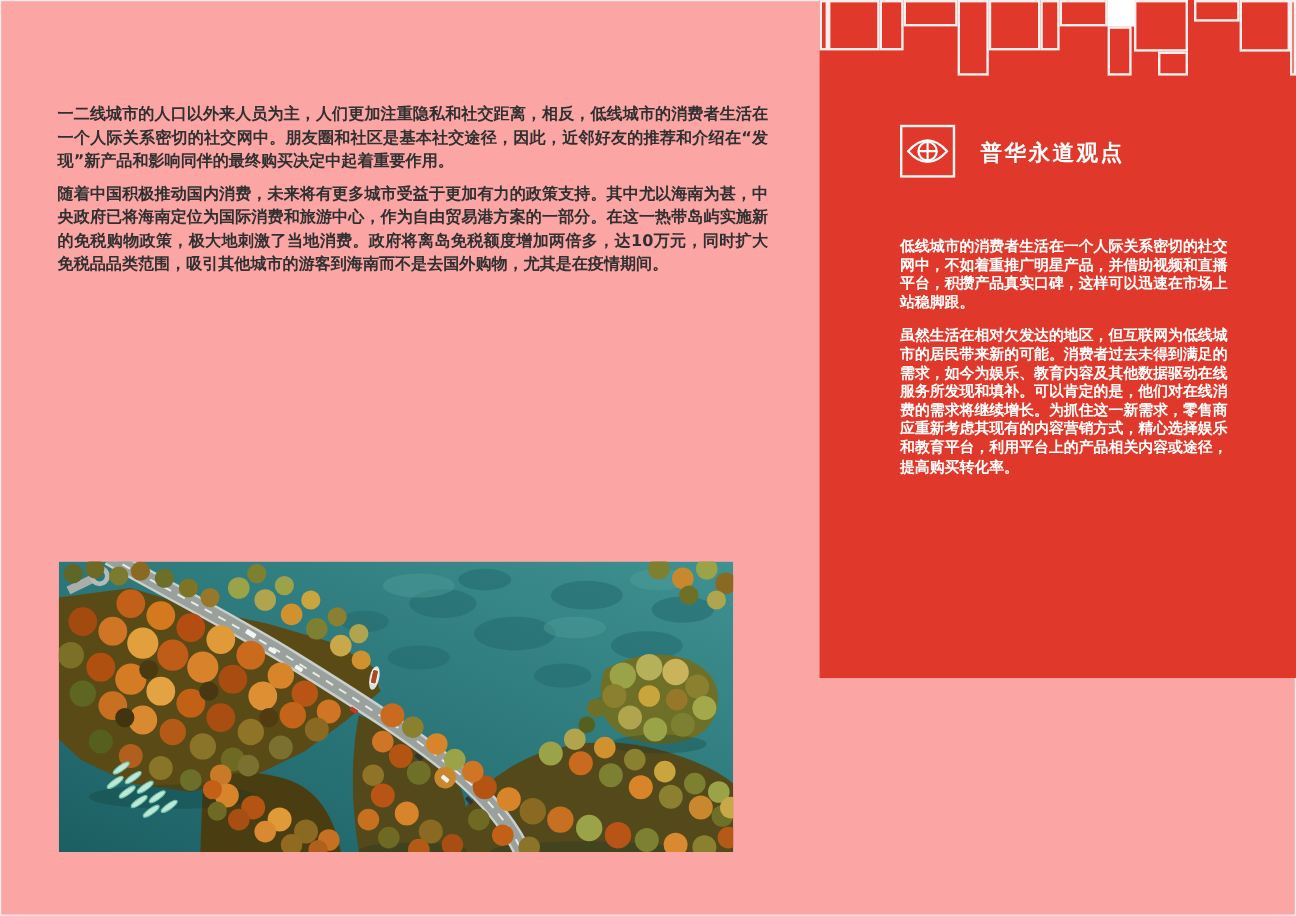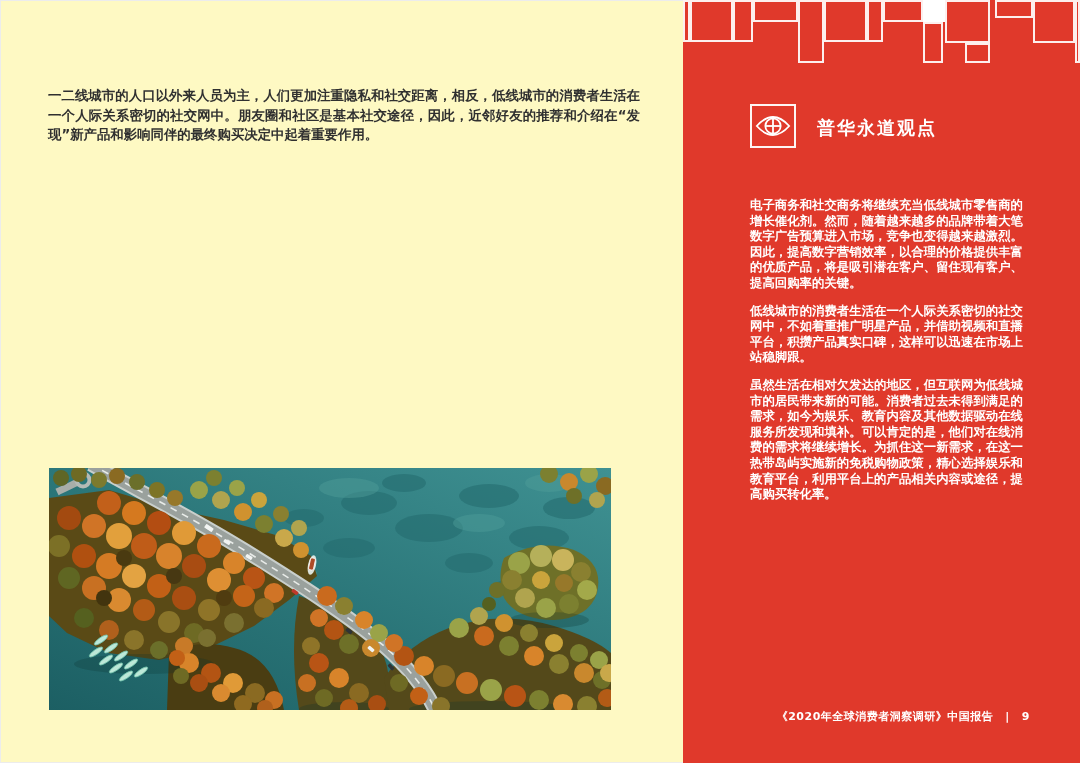--- a/index.html
+++ b/index.html
@@ -1,26 +1,26 @@
 <!DOCTYPE html>
 <html><head>
 <meta charset="utf-8">
 <style>
   html,body{margin:0;padding:0;background:#ffffff;}
   body{width:1080px;height:763px;position:relative;font-family:"DejaVu Sans","Liberation Sans",sans-serif;}
-  .canvas{position:absolute;inset:0;width:1080px;height:763px;background:#fef9c3;overflow:hidden;box-shadow:inset 0 0 0 1px #ececec;}
+  .canvas{position:absolute;inset:0;width:1080px;height:763px;background:#fca5a5;overflow:hidden;box-shadow:inset 0 0 0 1px #ececec;}
 
   
   .left-text{position:absolute;left:48px;top:86px;width:592px;color:#303030;
              font-size:13.4px;line-height:19.5px;font-weight:700;text-align:justify;}
   .left-text p{margin:0 0 8px 0;}
   .photo{position:absolute;left:49px;top:468px;width:562px;height:242px;display:block;}
 
   
-  .right-panel{position:absolute;left:683px;top:0;width:397px;height:763px;background:#e0392b;}
+  .right-panel{position:absolute;left:683px;top:0;width:397px;height:565px;background:#e0392b;}
   .deco-band{position:absolute;left:0;top:0;width:397px;height:66px;}
   .deco-band .blk{position:absolute;border:2px solid rgba(255,255,255,0.92);box-sizing:border-box;}
   .deco-band .blk.fill{background:#ffffff;border-color:#ffffff;}
 
   .icon-box{position:absolute;left:67px;top:104px;width:46px;height:44px;
             border:2px solid rgba(255,255,255,0.95);box-sizing:border-box;
             display:flex;align-items:center;justify-content:center;}
   .panel-title{position:absolute;left:134px;top:119px;margin:0;color:#ffffff;
                font-size:18px;line-height:18px;font-weight:700;letter-spacing:2px;}
 
@@ -32,20 +32,21 @@
                 font-size:11px;font-weight:700;letter-spacing:.5px;
                 display:flex;align-items:baseline;gap:12px;white-space:nowrap;}
 </style>
 </head>
 <body>
 
 <div class="canvas">
 
   <div class="left-text">
     <p>一二线城市的人口以外来人员为主，人们更加注重隐私和社交距离，相反，低线城市的消费者生活在一个人际关系密切的社交网中。朋友圈和社区是基本社交途径，因此，近邻好友的推荐和介绍在“发现”新产品和影响同伴的最终购买决定中起着重要作用。</p>
+    <p>随着中国积极推动国内消费，未来将有更多城市受益于更加有力的政策支持。其中尤以海南为甚，中央政府已将海南定位为国际消费和旅游中心，作为自由贸易港方案的一部分。在这一热带岛屿实施新的免税购物政策，极大地刺激了当地消费。政府将离岛免税额度增加两倍多，达10万元，同时扩大免税品品类范围，吸引其他城市的游客到海南而不是去国外购物，尤其是在疫情期间。</p>
   </div>
 
   <svg class="photo" viewBox="0 0 562 242" preserveAspectRatio="none">
     <defs>
       <linearGradient id="water" x1="0" y1="1" x2="1" y2="0">
         <stop offset="0" stop-color="#1c5f63"></stop>
         <stop offset="0.45" stop-color="#2a7578"></stop>
         <stop offset="1" stop-color="#3f9192"></stop>
       </linearGradient>
     </defs>
@@ -292,25 +293,19 @@
       <svg width="36" height="28" viewBox="0 0 40 30">
         <path d="M2,15 Q20,-5 38,15 Q20,35 2,15 Z" fill="none" stroke="#ffffff" stroke-width="2"></path>
         <circle cx="20" cy="15" r="8.5" fill="none" stroke="#ffffff" stroke-width="2"></circle>
         <line x1="20" y1="6.5" x2="20" y2="23.5" stroke="#ffffff" stroke-width="2"></line>
         <line x1="11.5" y1="15" x2="28.5" y2="15" stroke="#ffffff" stroke-width="2"></line>
       </svg>
     </div>
     <h2 class="panel-title">普华永道观点</h2>
 
     <div class="panel-body">
-      <p>电子商务和社交商务将继续充当低线城市零售商的增长催化剂。然而，随着越来越多的品牌带着大笔数字广告预算进入市场，竞争也变得越来越激烈。因此，提高数字营销效率，以合理的价格提供丰富的优质产品，将是吸引潜在客户、留住现有客户、提高回购率的关键。</p>
       <p>低线城市的消费者生活在一个人际关系密切的社交网中，不如着重推广明星产品，并借助视频和直播平台，积攒产品真实口碑，这样可以迅速在市场上站稳脚跟。</p>
-      <p>虽然生活在相对欠发达的地区，但互联网为低线城市的居民带来新的可能。消费者过去未得到满足的需求，如今为娱乐、教育内容及其他数据驱动在线服务所发现和填补。可以肯定的是，他们对在线消费的需求将继续增长。为抓住这一新需求，在这一热带岛屿实施新的免税购物政策，精心选择娱乐和教育平台，利用平台上的产品相关内容或途径，提高购买转化率。</p>
+      <p>虽然生活在相对欠发达的地区，但互联网为低线城市的居民带来新的可能。消费者过去未得到满足的需求，如今为娱乐、教育内容及其他数据驱动在线服务所发现和填补。可以肯定的是，他们对在线消费的需求将继续增长。为抓住这一新需求，零售商应重新考虑其现有的内容营销方式，精心选择娱乐和教育平台，利用平台上的产品相关内容或途径，提高购买转化率。</p>
     </div>
 
-    <div class="panel-footer">
-      <span>《2020年全球消费者洞察调研》中国报告</span>
-      <span>|</span>
-      <span>9</span>
-    </div>
   </div>
 
 </div>
 
 </body></html>

